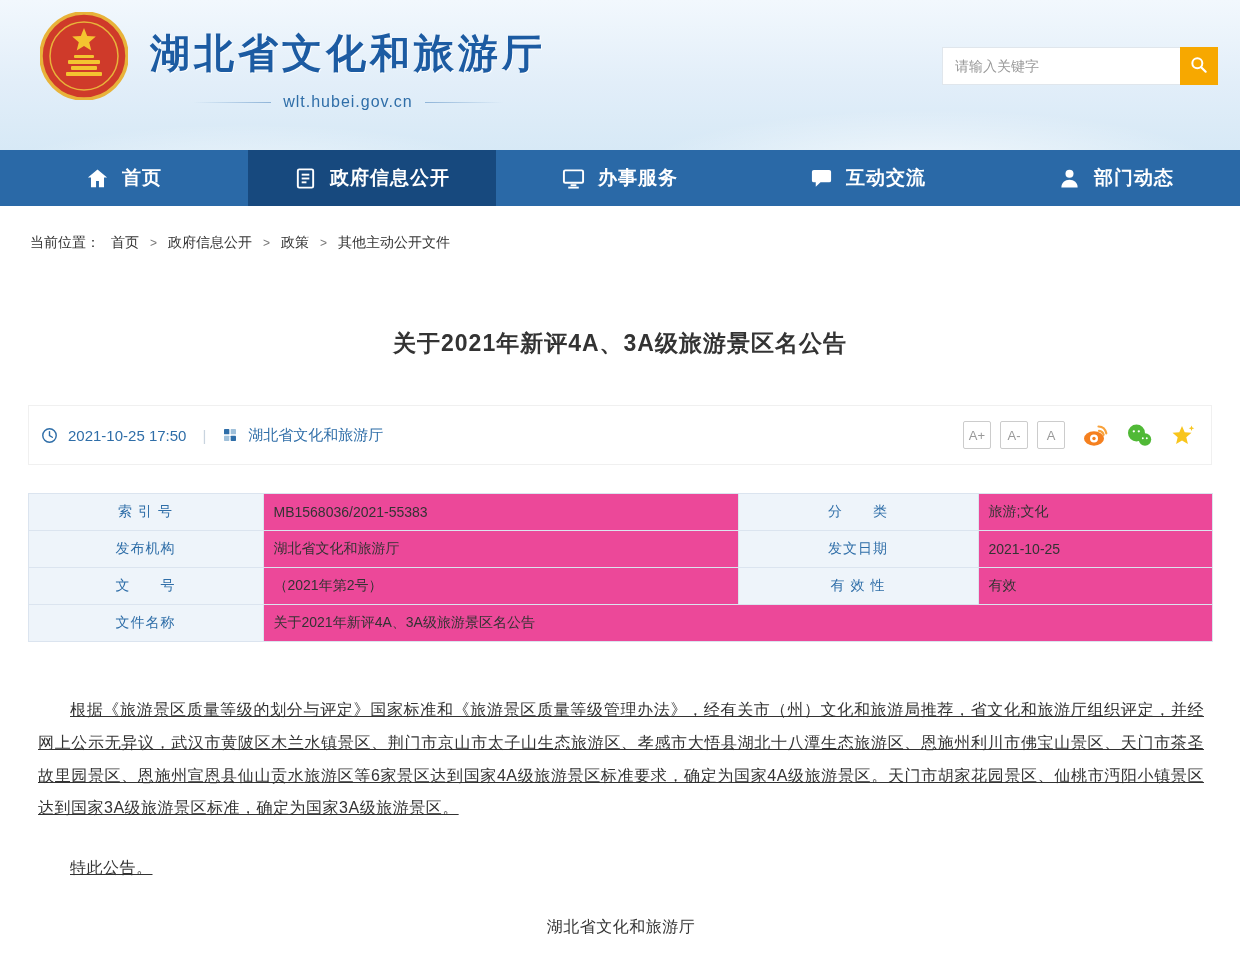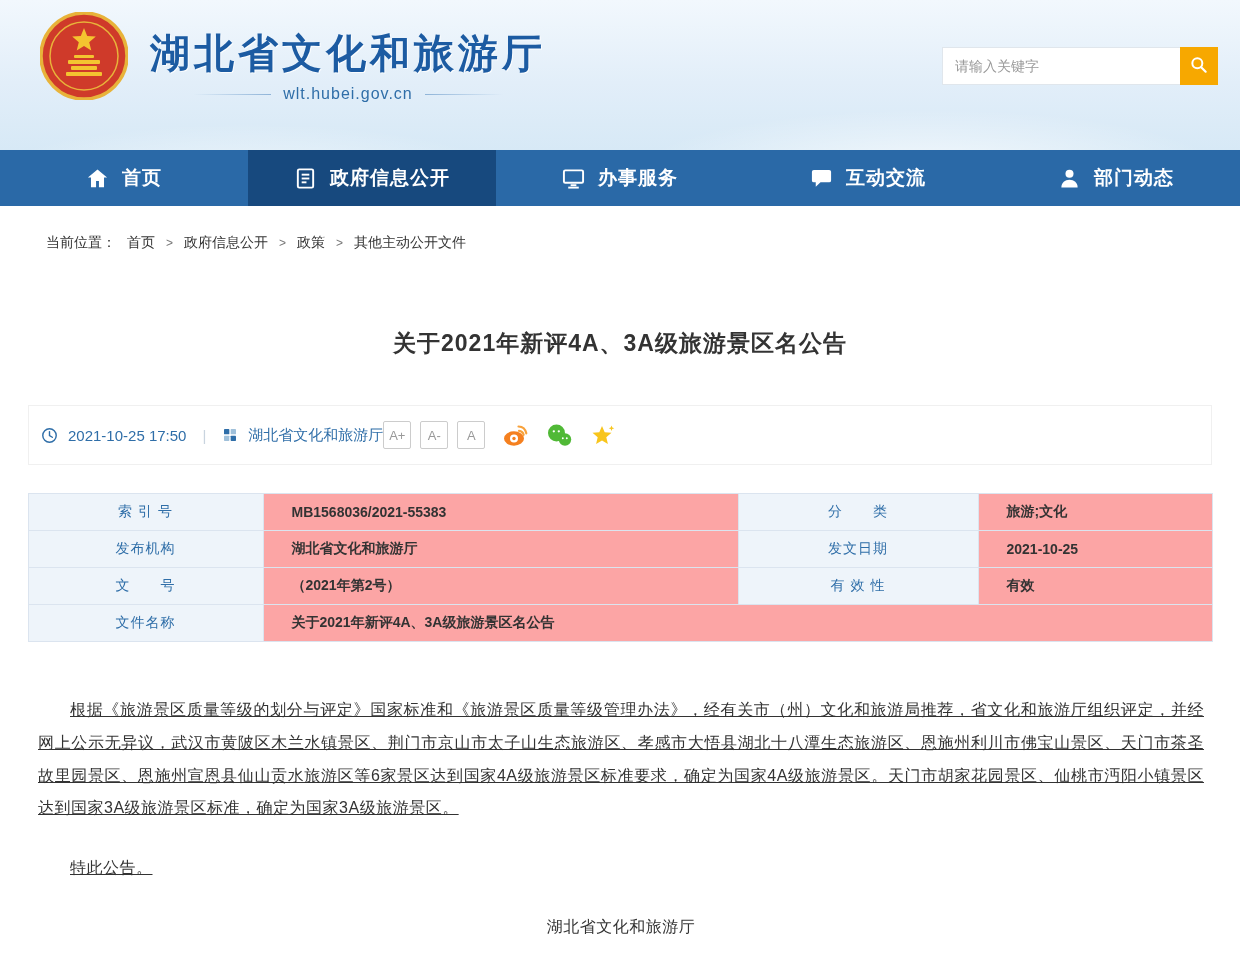--- a/index.html
+++ b/index.html
@@ -28,21 +28,21 @@
   .brand-text { padding-top: 14px; }
   .site-title {
     font-family: "Liberation Serif", "DejaVu Serif", serif;
     font-size: 40px;
     font-weight: bold;
     color: #1c5ba2;
     letter-spacing: 4px;
     text-shadow: 1px 1px 0 rgba(255,255,255,0.8);
   }
   .url-row {
-    margin-top: 4px;
+    margin-top: 12px;
     display: flex;
     align-items: center;
     justify-content: center;
     gap: 12px;
     color: #2f6ea8;
     font-size: 16px;
     letter-spacing: 1px;
   }
   .url-line { height: 1px; width: 78px; }
   .url-line.left  { background: linear-gradient(90deg, rgba(143,180,216,0), #8fb4d8); }
@@ -78,21 +78,21 @@
     font-size: 19px;
     font-weight: bold;
     letter-spacing: 1px;
     cursor: pointer;
   }
   .nav-item.active { background: #17497e; }
   .nav-icon { width: 23px; height: 23px; display: inline-flex; }
 
   
   .breadcrumb {
-    padding: 28px 46px 0;
+    padding: 28px 30px 0;
     font-size: 14px;
     color: #333;
     display: flex;
     align-items: center;
     gap: 11px;
   }
   .crumb-link { cursor: pointer; }
   .crumb-sep { color: #777; font-size: 12px; }
 
   
@@ -104,20 +104,21 @@
     color: #333;
     letter-spacing: 1px;
   }
 
   .meta-bar {
     margin: 46px 28px 10px;
     border: 1px solid #f0f0f0;
     height: 60px;
     display: flex;
     align-items: center;
+    justify-content: space-between;
     padding: 0 14px 0 12px;
   }
   .meta-left { display: flex; align-items: center; gap: 10px; color: #2f6ea8; font-size: 15px; }
   .meta-divider { color: #c9d4df; padding: 0 6px; }
   .meta-right { display: flex; align-items: center; gap: 9px; }
   .font-btn {
     width: 28px; height: 28px;
     border: 1px solid #ccc; border-radius: 2px;
     background: #fff;
     color: #999;
@@ -136,21 +137,21 @@
     font-size: 14px;
     table-layout: fixed;
   }
   .info-table td { border: 1px solid #dbe4ef; height: 37px; }
   .info-table td.lab {
     background: #eef4fa;
     color: #2f6ea8;
     text-align: center;
     letter-spacing: 1px;
   }
-  .info-table td.val { padding: 0 28px; color: #333; background: #fca5a5; font-weight: bold; }
+  .info-table td.val { padding: 0 10px; color: #333; background: #ec4899; }
 
   
   .article-body {
     margin: 52px 36px 0 38px;
     font-size: 16px;
     line-height: 2.05;
     text-align: justify;
     letter-spacing: 0.5px;
     color: #333;
   }

